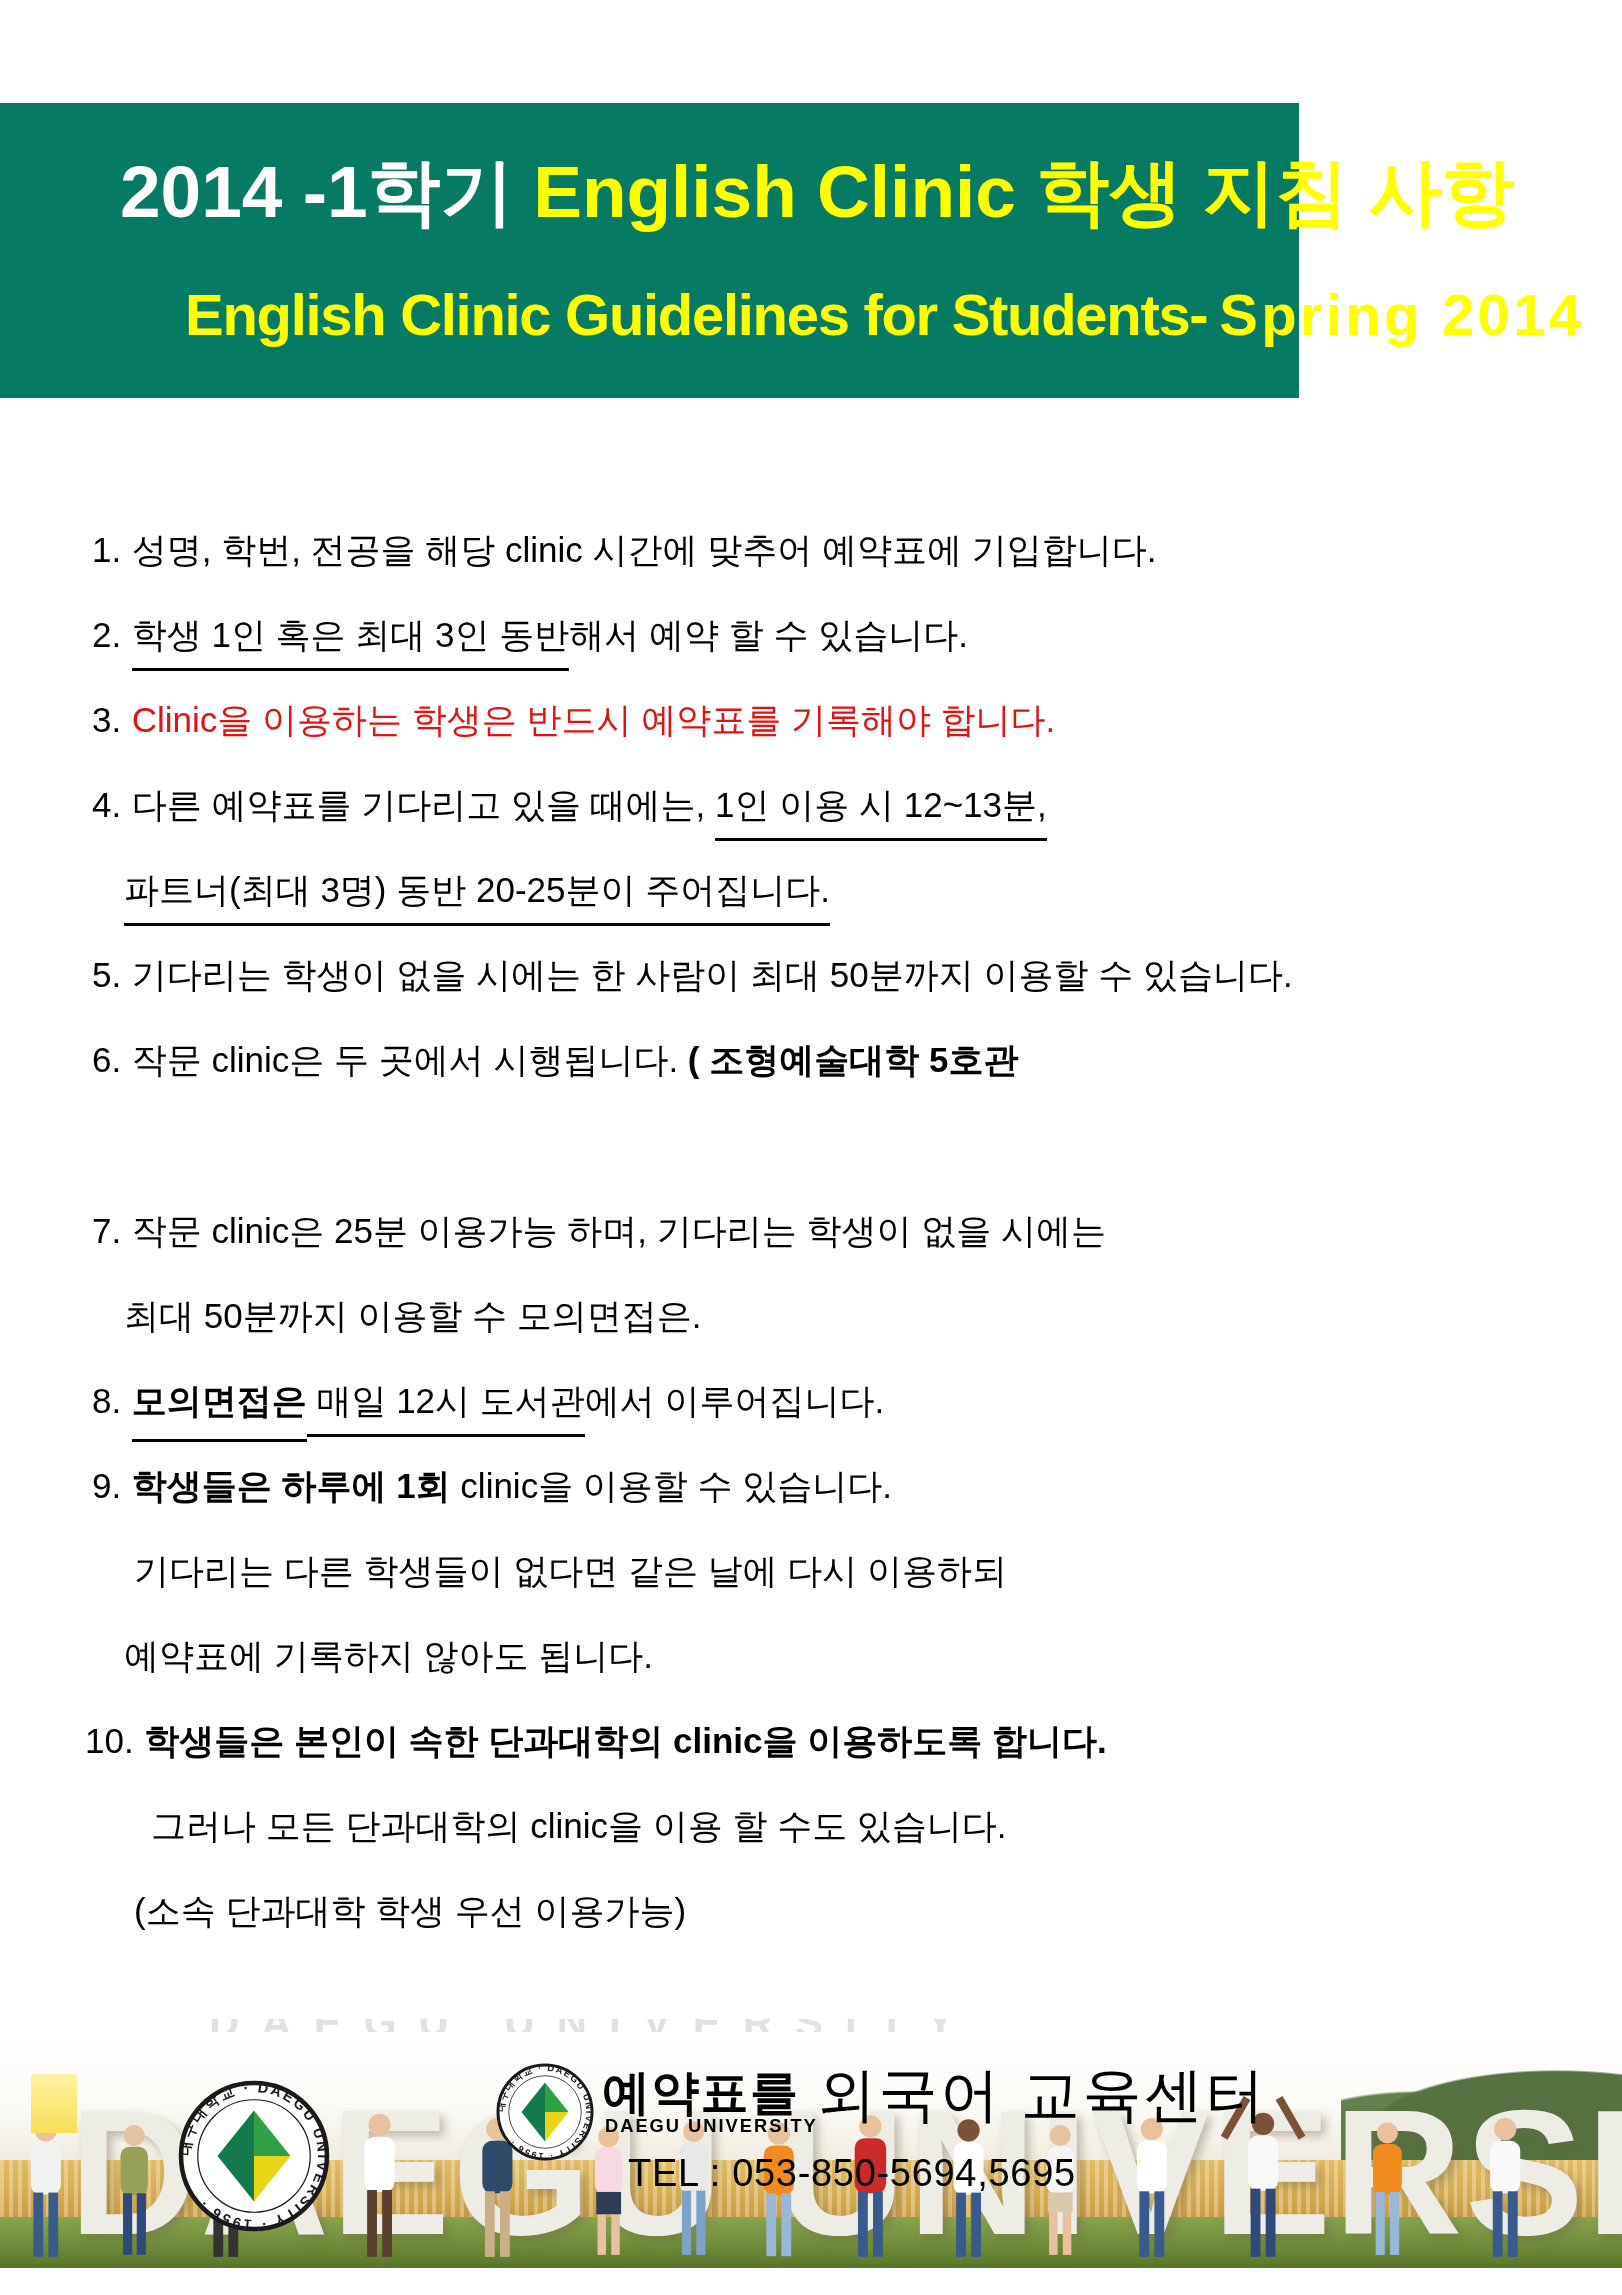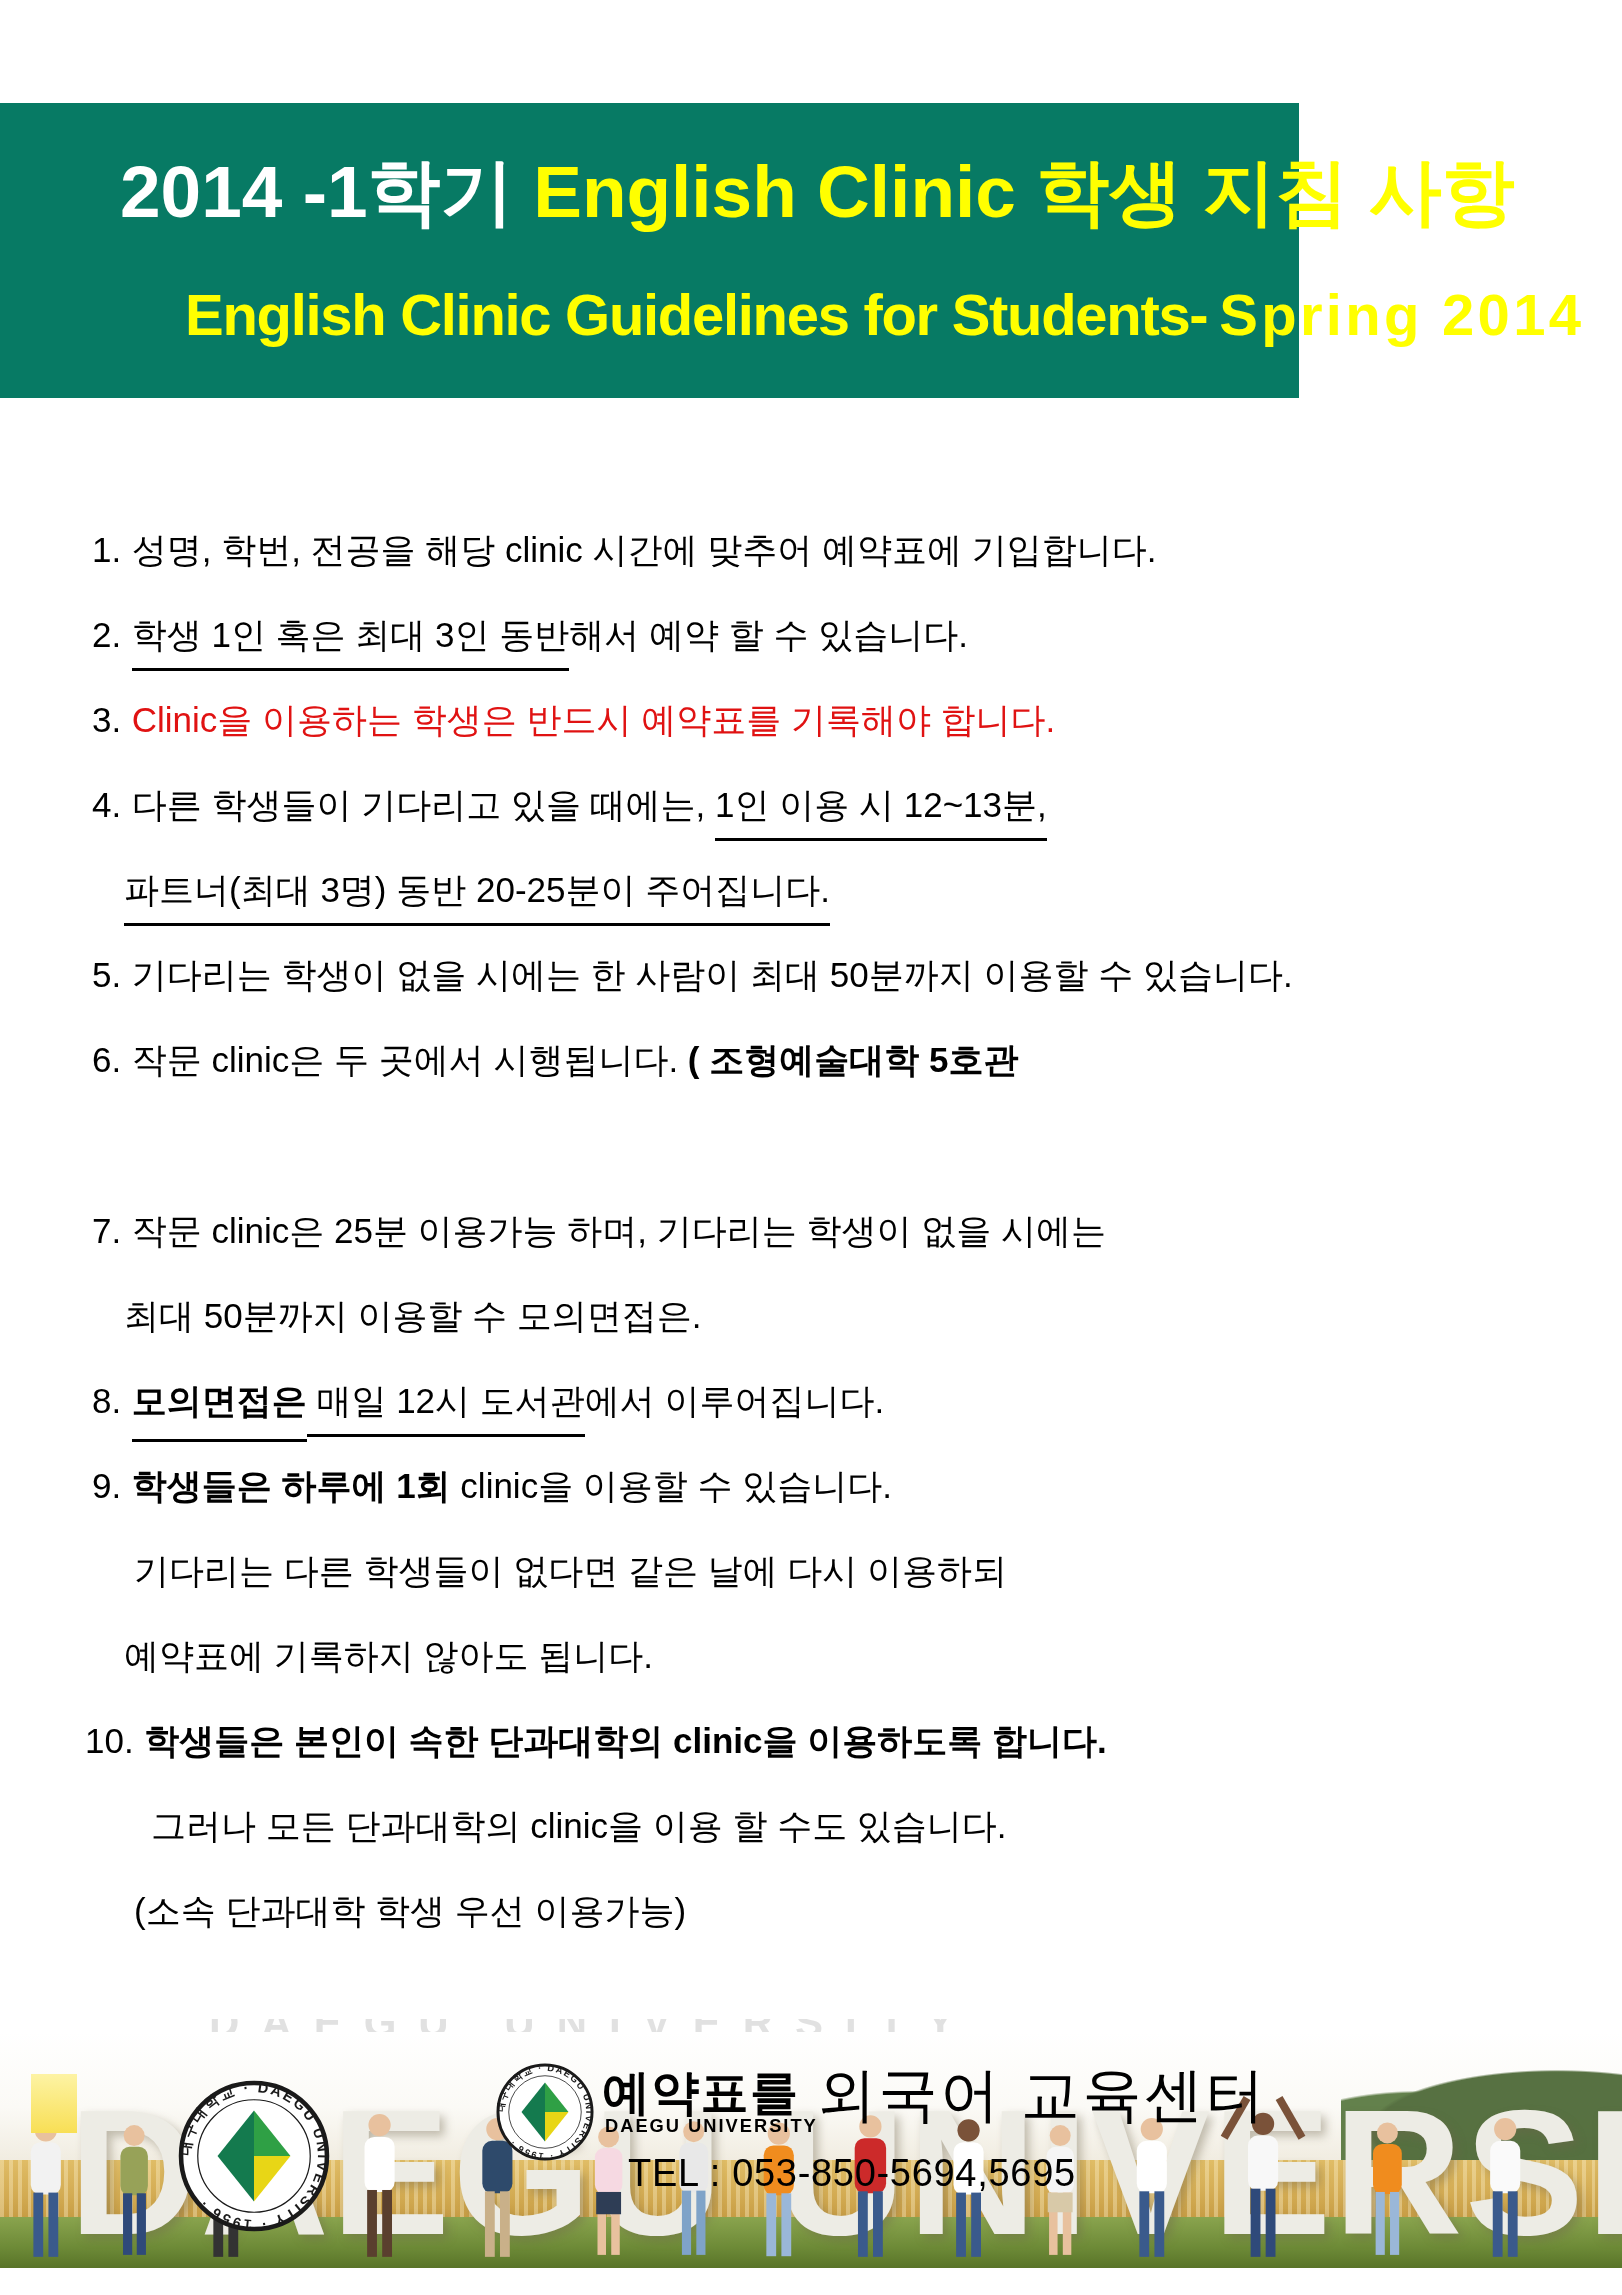--- a/index.html
+++ b/index.html
@@ -83,21 +83,21 @@
 
   <div class="g-line" style="left:92px;top:615px;">
     <span class="num">2.</span><span class="seg-u">학생 1인 혹은 최대 3인 동반</span><span>해서 예약 할 수 있습니다.</span>
   </div>
 
   <div class="g-line" style="left:92px;top:700px;">
     <span class="num">3.</span><span class="seg-alert">Clinic을 이용하는 학생은 반드시 예약표를 기록해야 합니다.</span>
   </div>
 
   <div class="g-line" style="left:92px;top:785px;">
-    <span class="num">4.</span><span>다른 학생들이 기다리고 있을 때에는, </span><span class="seg-u">1인 이용 시 12~13분,</span>
+    <span class="num">4.</span><span>다른 예약표를 기다리고 있을 때에는, </span><span class="seg-u">1인 이용 시 12~13분,</span>
   </div>
   <div class="g-line" style="left:124px;top:870px;">
     <span class="seg-u">파트너(최대 3명) 동반 20-25분이 주어집니다.</span>
   </div>
 
   <div class="g-line" style="left:92px;top:955px;">
     <span class="num">5.</span><span>기다리는 학생이 없을 시에는 한 사람이 최대 50분까지 이용할 수 있습니다.</span>
   </div>
 
   <div class="g-line" style="left:92px;top:1040px;">

